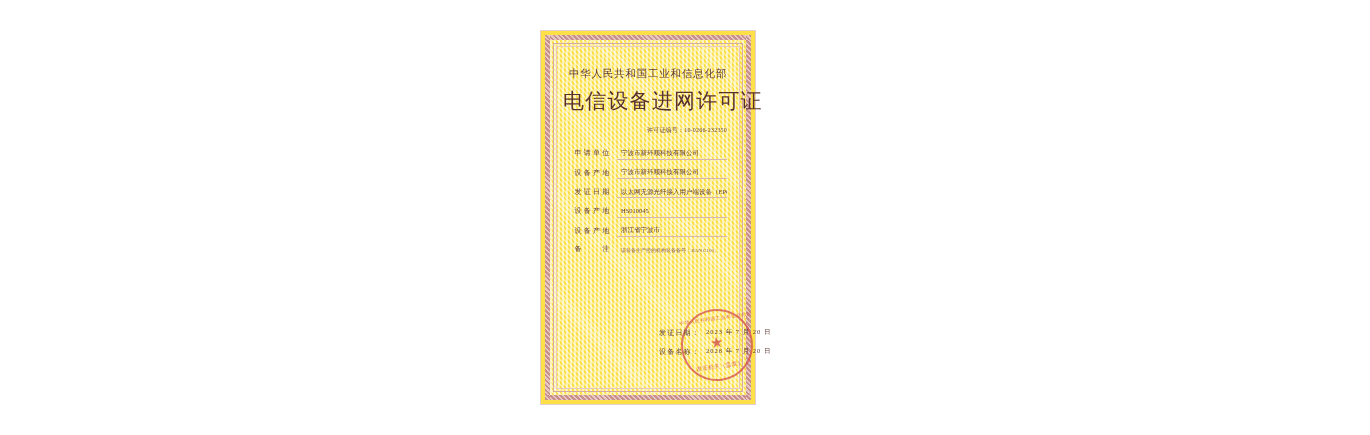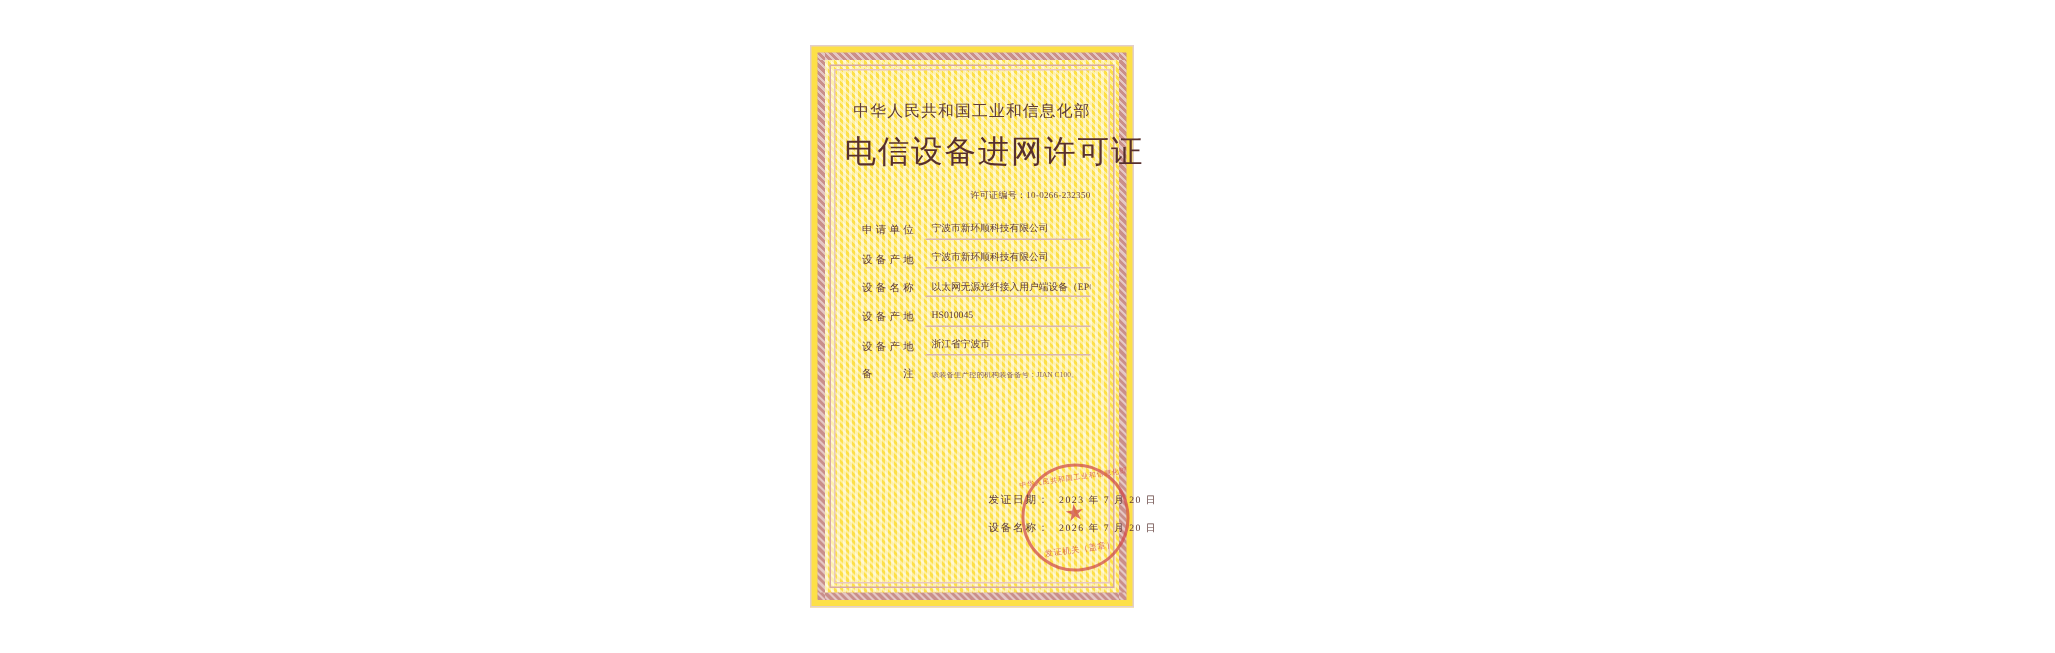--- a/index.html
+++ b/index.html
@@ -217,21 +217,21 @@
   .dates {
     position: absolute;
     left: 96px;
     right: 8px;
     bottom: 16px;
     font-size: 7px;
     color: #5e3b38;
   }
   .date-row {
     display: flex;
-    align-items: center;
+    align-items: flex-start;
     margin-bottom: 9px;
     white-space: nowrap;
   }
   .date-label {
     letter-spacing: 1.2px;
     flex: 0 0 auto;
   }
   .date-value {
     margin-left: 6px;
     letter-spacing: 1px;
@@ -264,21 +264,21 @@
           <div class="field-label">申请单位</div>
           <div class="field-value">宁波市新环顺科技有限公司</div>
         </div>
 
         <div class="field-row">
           <div class="field-label">设备产地</div>
           <div class="field-value">宁波市新环顺科技有限公司</div>
         </div>
 
         <div class="field-row">
-          <div class="field-label">设备名称</div>
+          <div class="field-label">发证日期</div>
           <div class="field-value">以太网无源光纤接入用户端设备（EPON ONU）</div>
         </div>
 
         <div class="field-row">
           <div class="field-label">设备产地</div>
           <div class="field-value">HS010045</div>
         </div>
 
         <div class="field-row">
           <div class="field-label">设备产地</div>

